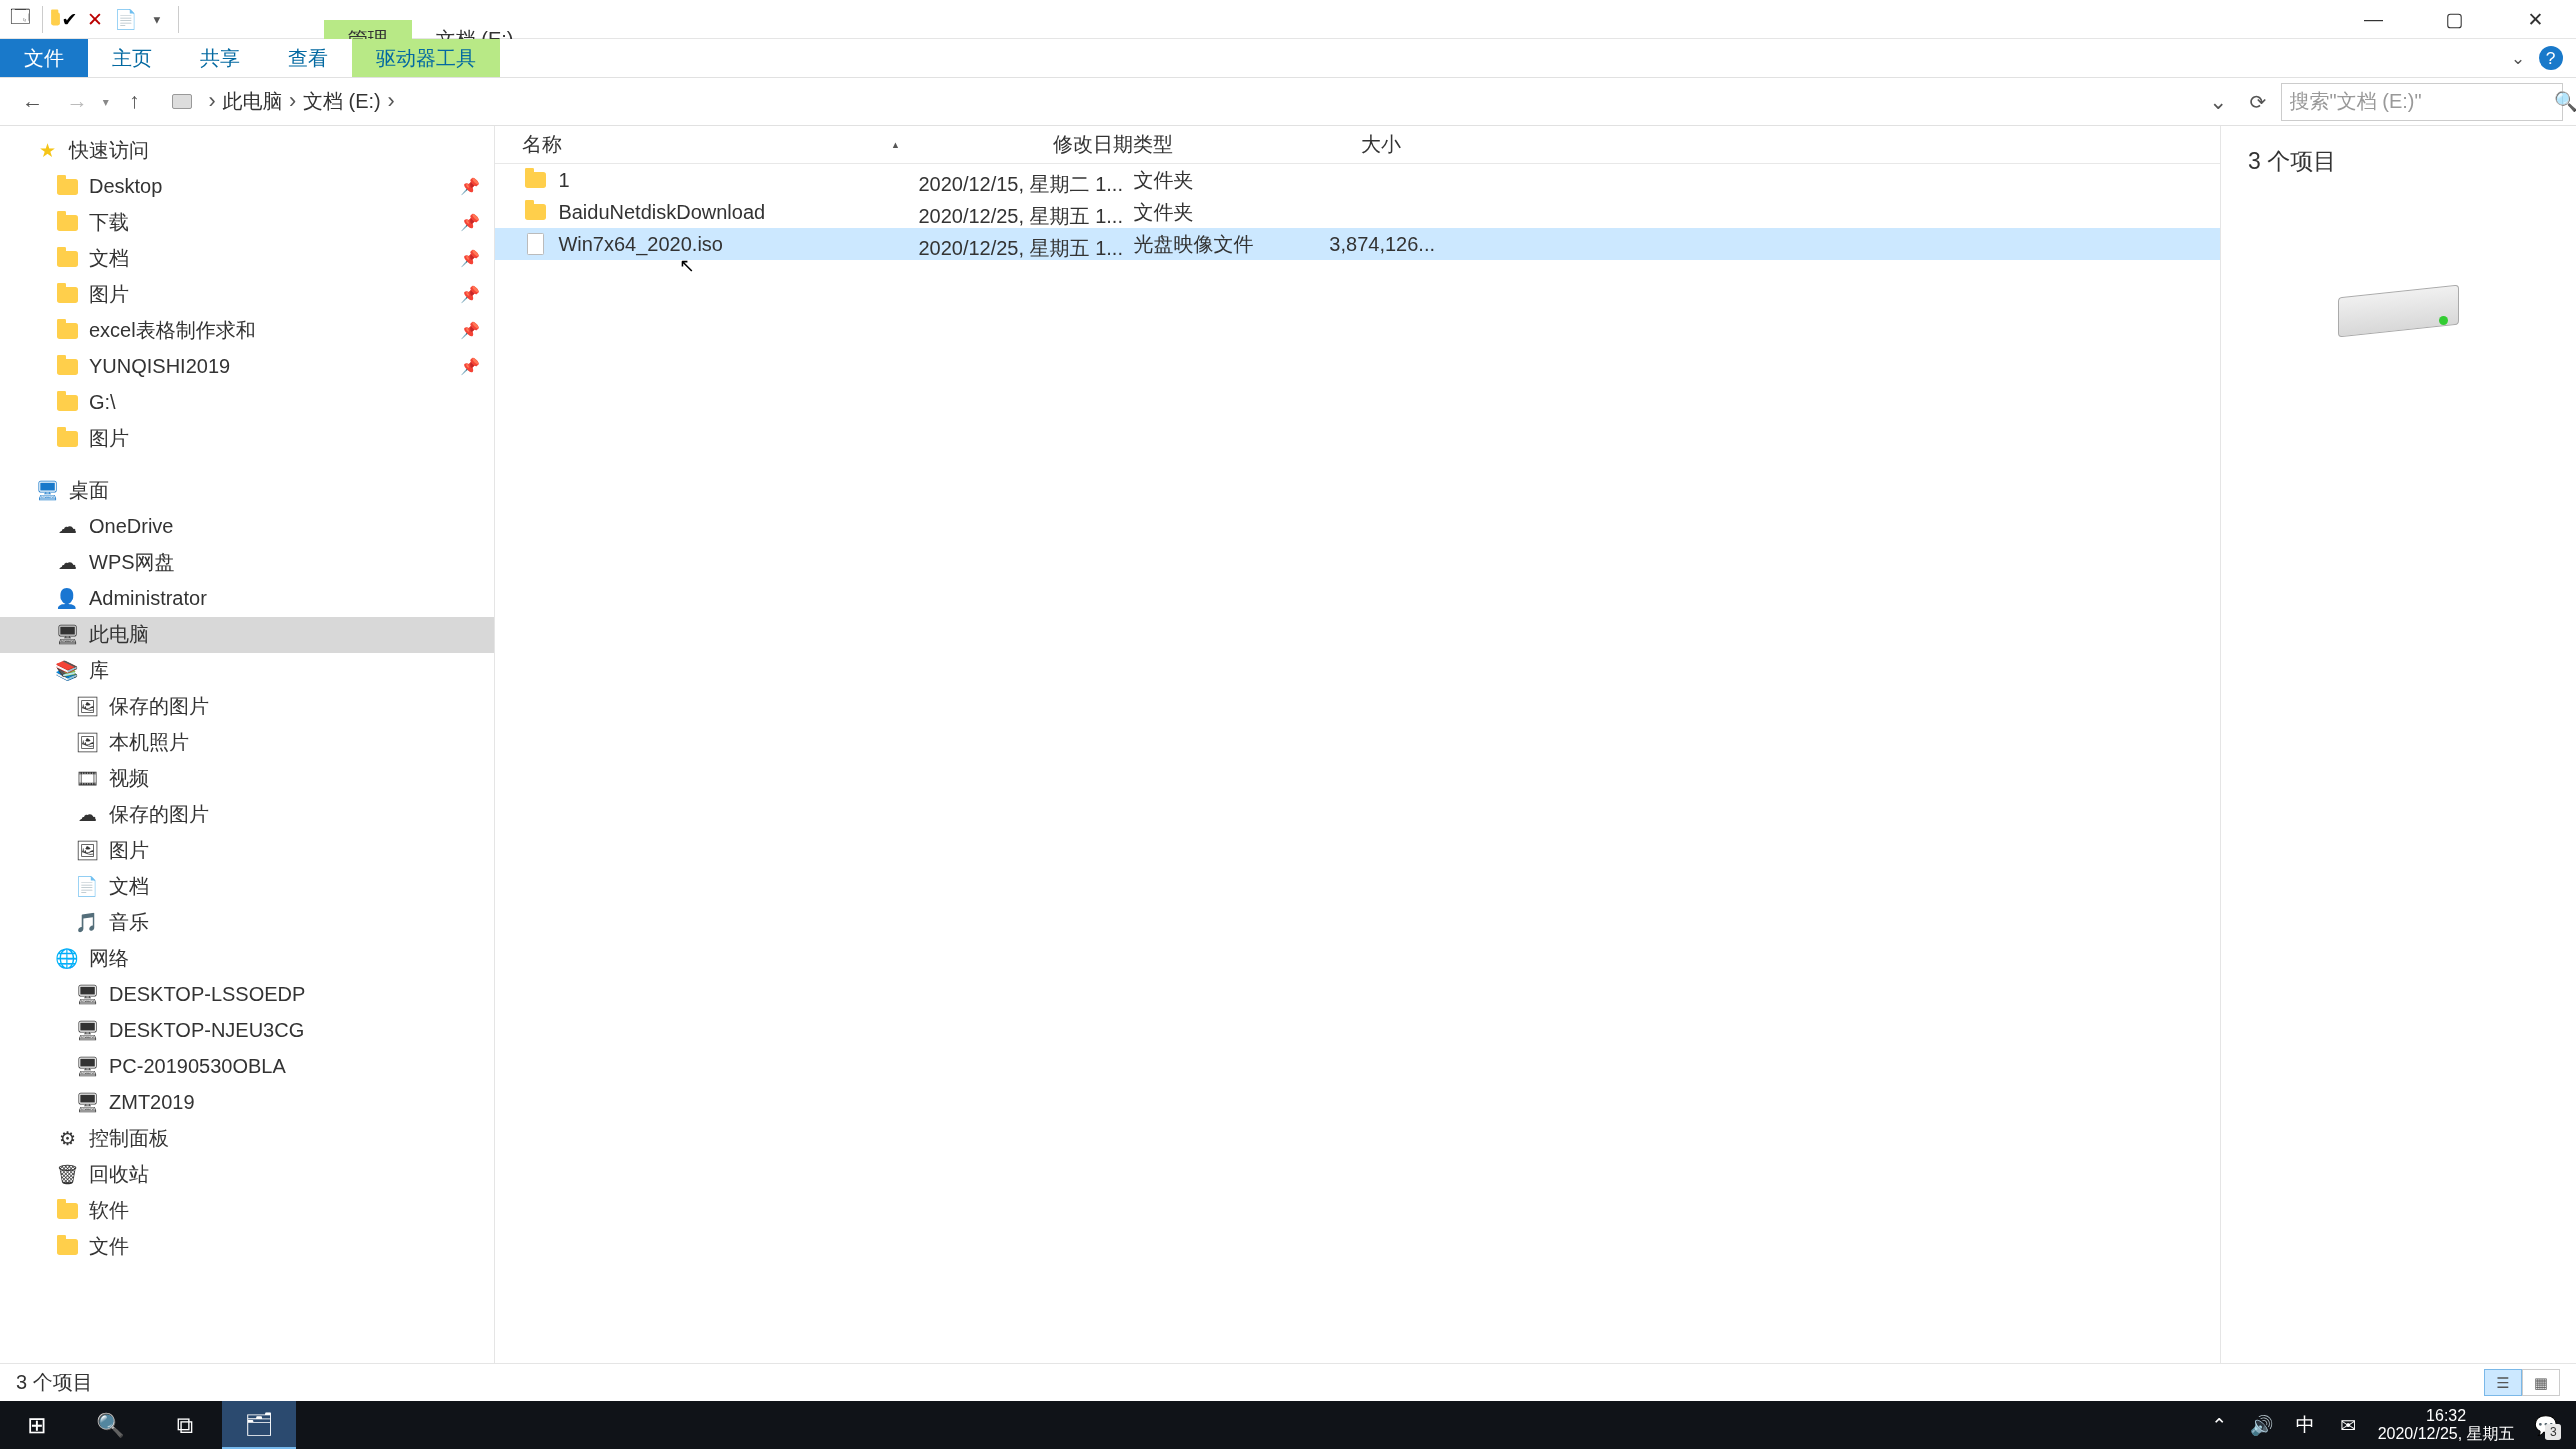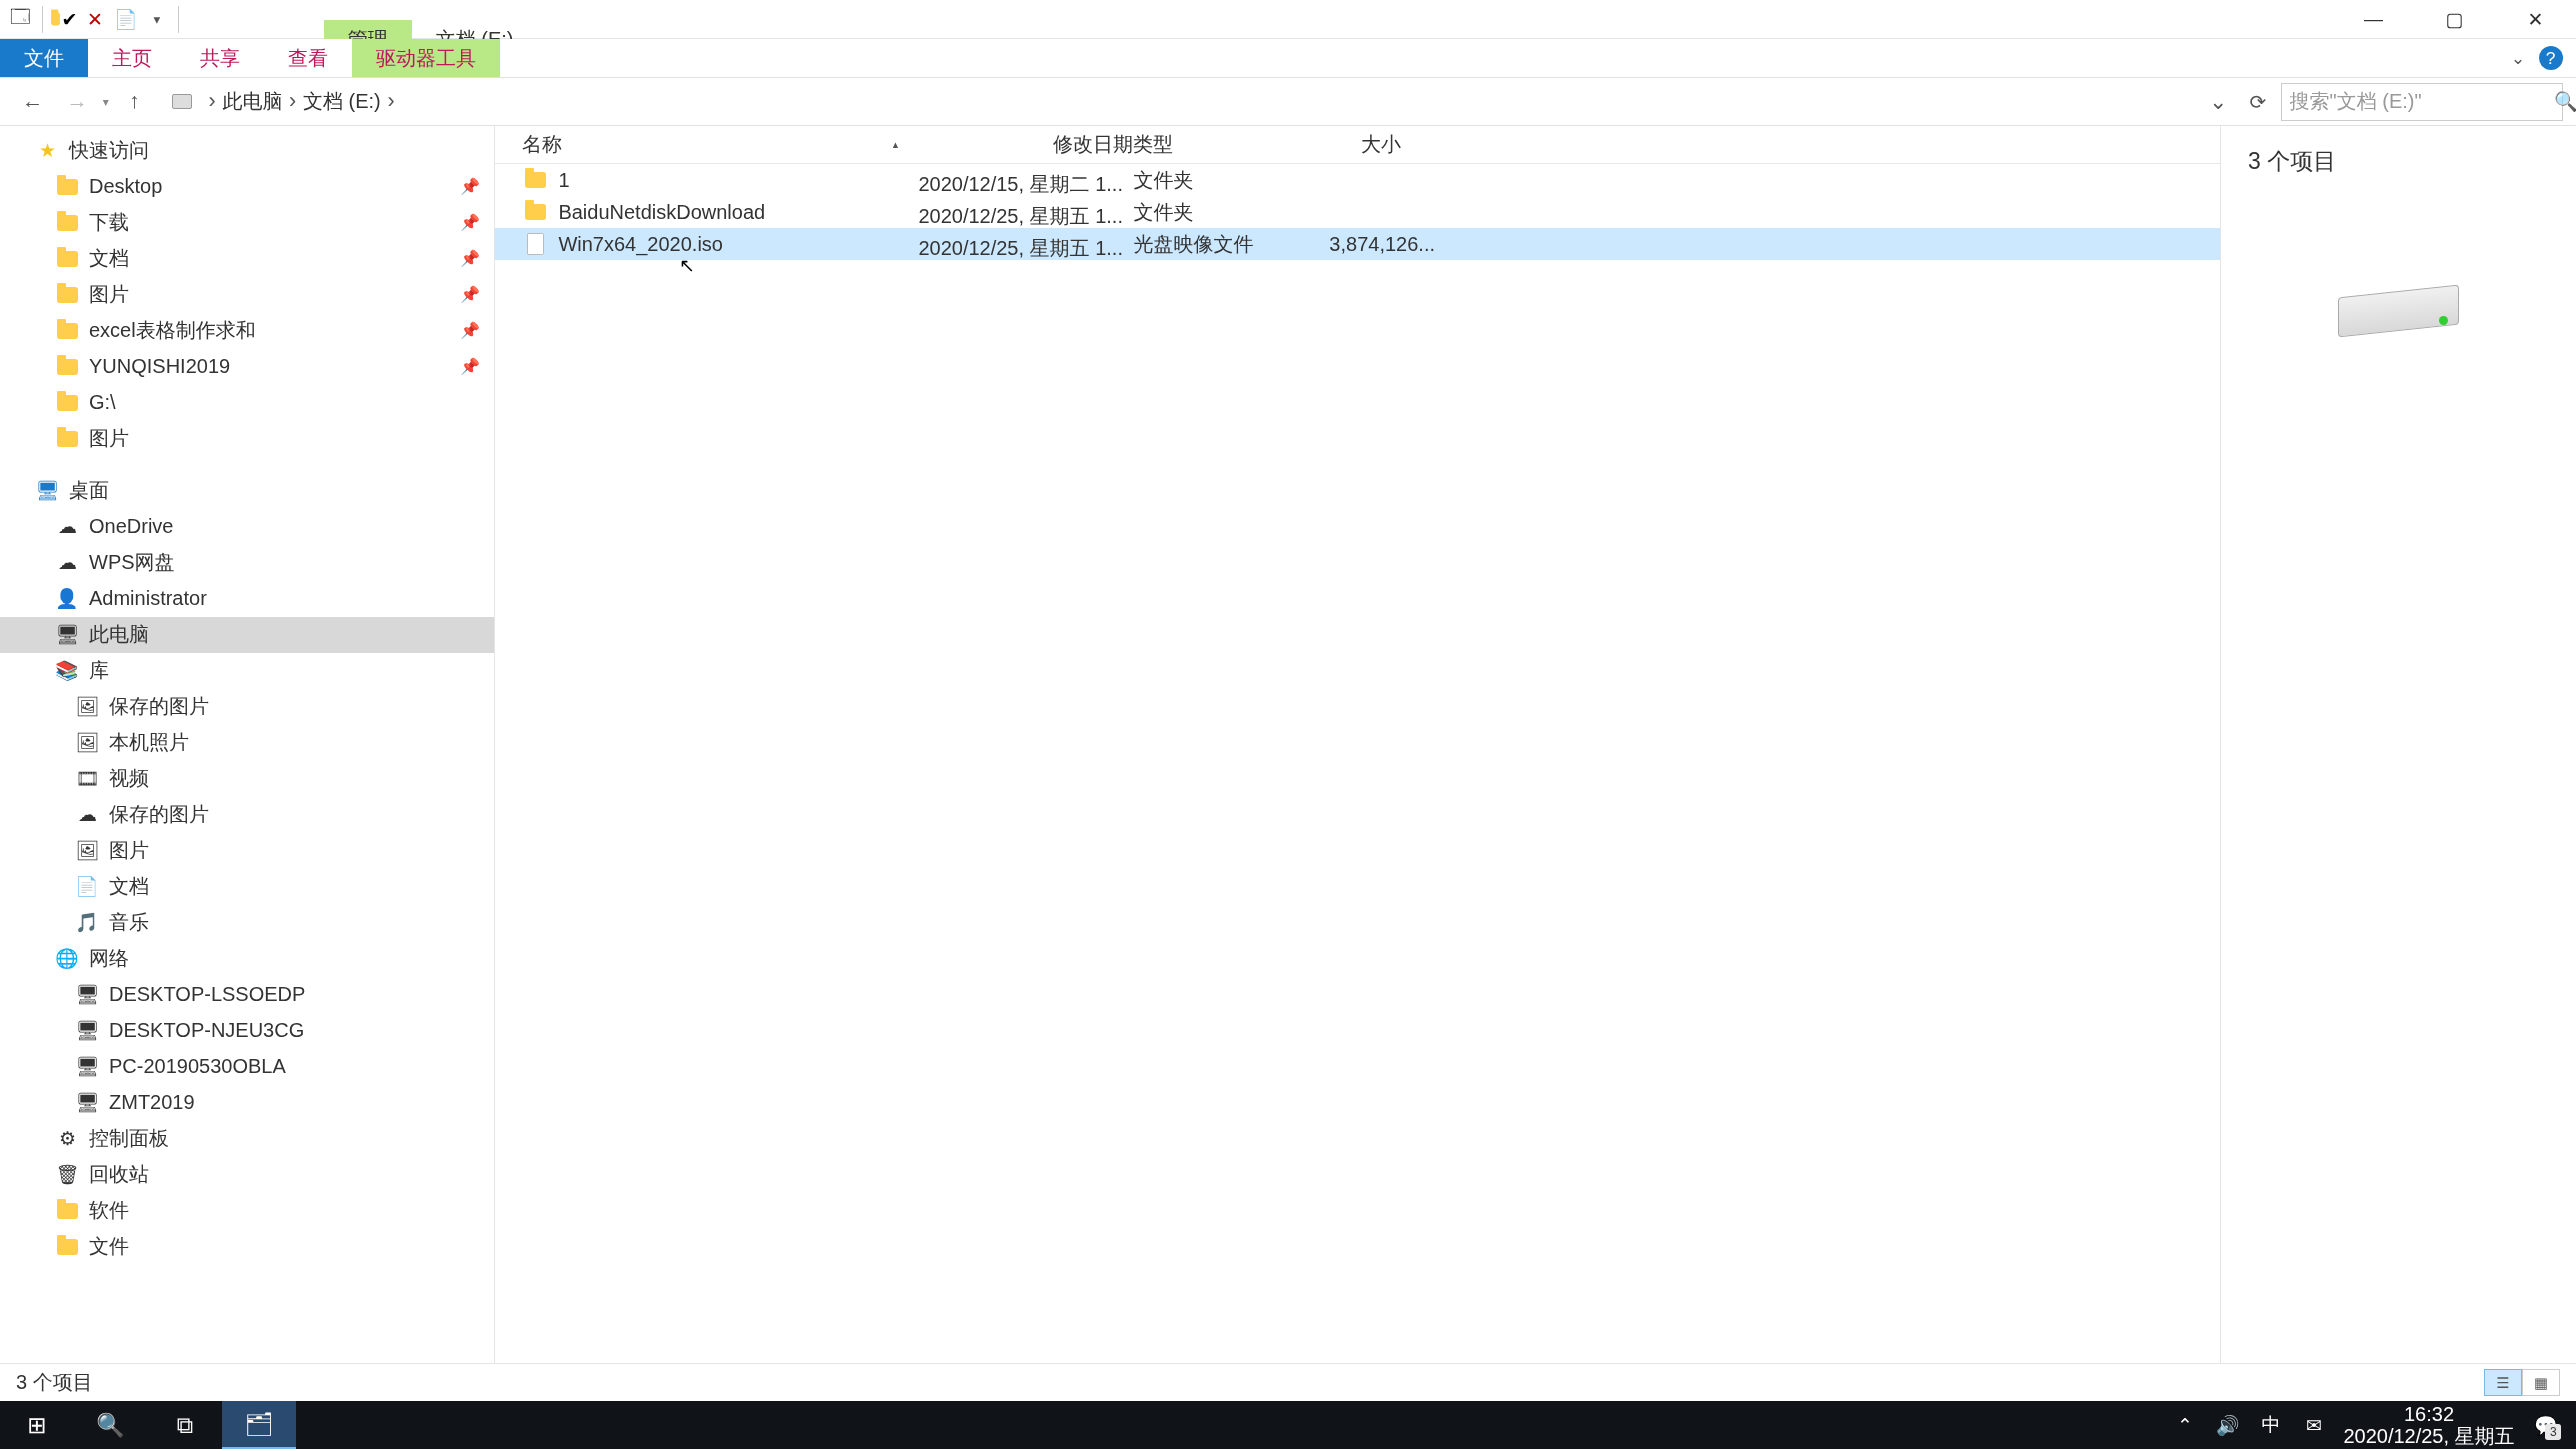--- a/index.html
+++ b/index.html
@@ -14,21 +14,21 @@
 .qat-sep { width: 0.7px; height: 27px; background: #ccc; margin: 0 4px; }
 .qat-dropdown { font-size: 13.4px; color: #555; }
 .titlebar-tabs { display: flex; height: 100%; margin-left: 134px; margin-top: 40px; }
 .context-tab { background: #b8e986; color: #333; padding: 0 24px; display: flex; align-items: center; height: 100%; font-size: 20px; }
 .title-text { padding: 0 24px; display: flex; align-items: center; color: #333; font-size: 20px; }
 .win-controls { margin-left: auto; display: flex; }
 .win-btn { width: 81px; height: 39px; display: flex; align-items: center; justify-content: center; font-size: 19px; color: #333; }
 
 
 .ribbon { height: 39px; display: flex; align-items: stretch; background: #fff; border-bottom: 0.7px solid #e1e1e1; }
-.ribbon-tab { padding: 0 24px; display: flex; align-items: center; font-size: 20px; color: #be185d; }
+.ribbon-tab { padding: 0 24px; display: flex; align-items: center; font-size: 20px; color: #0369a1; }
 .ribbon-tab.file { background: #1979ca; color: #fff; }
 .ribbon-tab.context { background: #b8e986; }
 .ribbon-right { margin-left: auto; display: flex; align-items: center; padding-right: 13.4px; gap: 13.4px; }
 .ribbon-chevron { font-size: 17.4px; color: #555; }
 .help-icon { width: 24px; height: 24px; border-radius: 50%; background: #1979ca; color: #fff; display: flex; align-items: center; justify-content: center; font-size: 17.4px; }
 
 
 .addressbar { height: 48px; display: flex; align-items: center; padding: 0 13.4px; gap: 6.7px; border-bottom: 0.7px solid #e1e1e1; }
 .nav-btn { width: 38px; height: 38px; display: flex; align-items: center; justify-content: center; font-size: 21.5px; color: #555; }
 .nav-btn.disabled { color: #bbb; }
@@ -85,21 +85,21 @@
 .view-toggles { margin-left: auto; display: flex; }
 .view-btn { width: 38px; height: 27px; display: flex; align-items: center; justify-content: center; border: 0.7px solid #ccc; font-size: 14.8px; color: #555; }
 .view-btn.active { background: #cce8ff; border-color: #7ab8e8; }
 
 
 .taskbar { height: 48px; background: #101318; display: flex; align-items: center; color: #fff; }
 .task-btn { width: 74px; height: 48px; display: flex; align-items: center; justify-content: center; font-size: 23px; color: #fff; }
 .task-btn.active { background: #2b4a6f; border-bottom: 2.7px solid #76b9ed; }
 .tray { margin-left: auto; display: flex; align-items: center; gap: 16px; padding-right: 13.4px; font-size: 19px; }
 .tray-icon { width: 27px; display: flex; justify-content: center; }
-.clock { text-align: center; line-height: 1.1; font-size: 20px; }
+.clock { text-align: center; line-height: 1.1; font-size: 16px; }
 .notif { width: 32px; height: 32px; display: flex; align-items: center; justify-content: center; position: relative; }
 .notif-badge { position: absolute; bottom: 1.3px; right: 1.3px; background: #e8e8e8; color: #333; font-size: 12px; width: 16px; height: 16px; border-radius: 2.7px; display: flex; align-items: center; justify-content: center; }
 
 
 .ic-folder { width: 21.5px; height: 16px; background: #ffcf4b; border-radius: 1.3px 2.7px 2.7px 2.7px; position: relative; }
 .ic-folder::before { content: ""; position: absolute; top: -4px; left: 0; width: 9.4px; height: 5.4px; background: #ffcf4b; border-radius: 1.3px 1.3px 0 0; }
 .ic-file { width: 17.4px; height: 21.5px; background: #fff; border: 1.3px solid #bbb; border-radius: 1.3px; }
 .ic-star { color: #f5c518; }
 .ic-pc { color: #1979ca; }
 .ic-drive { width: 20px; height: 14.8px; background: #ddd; border: 1.3px solid #999; border-radius: 2px; }

